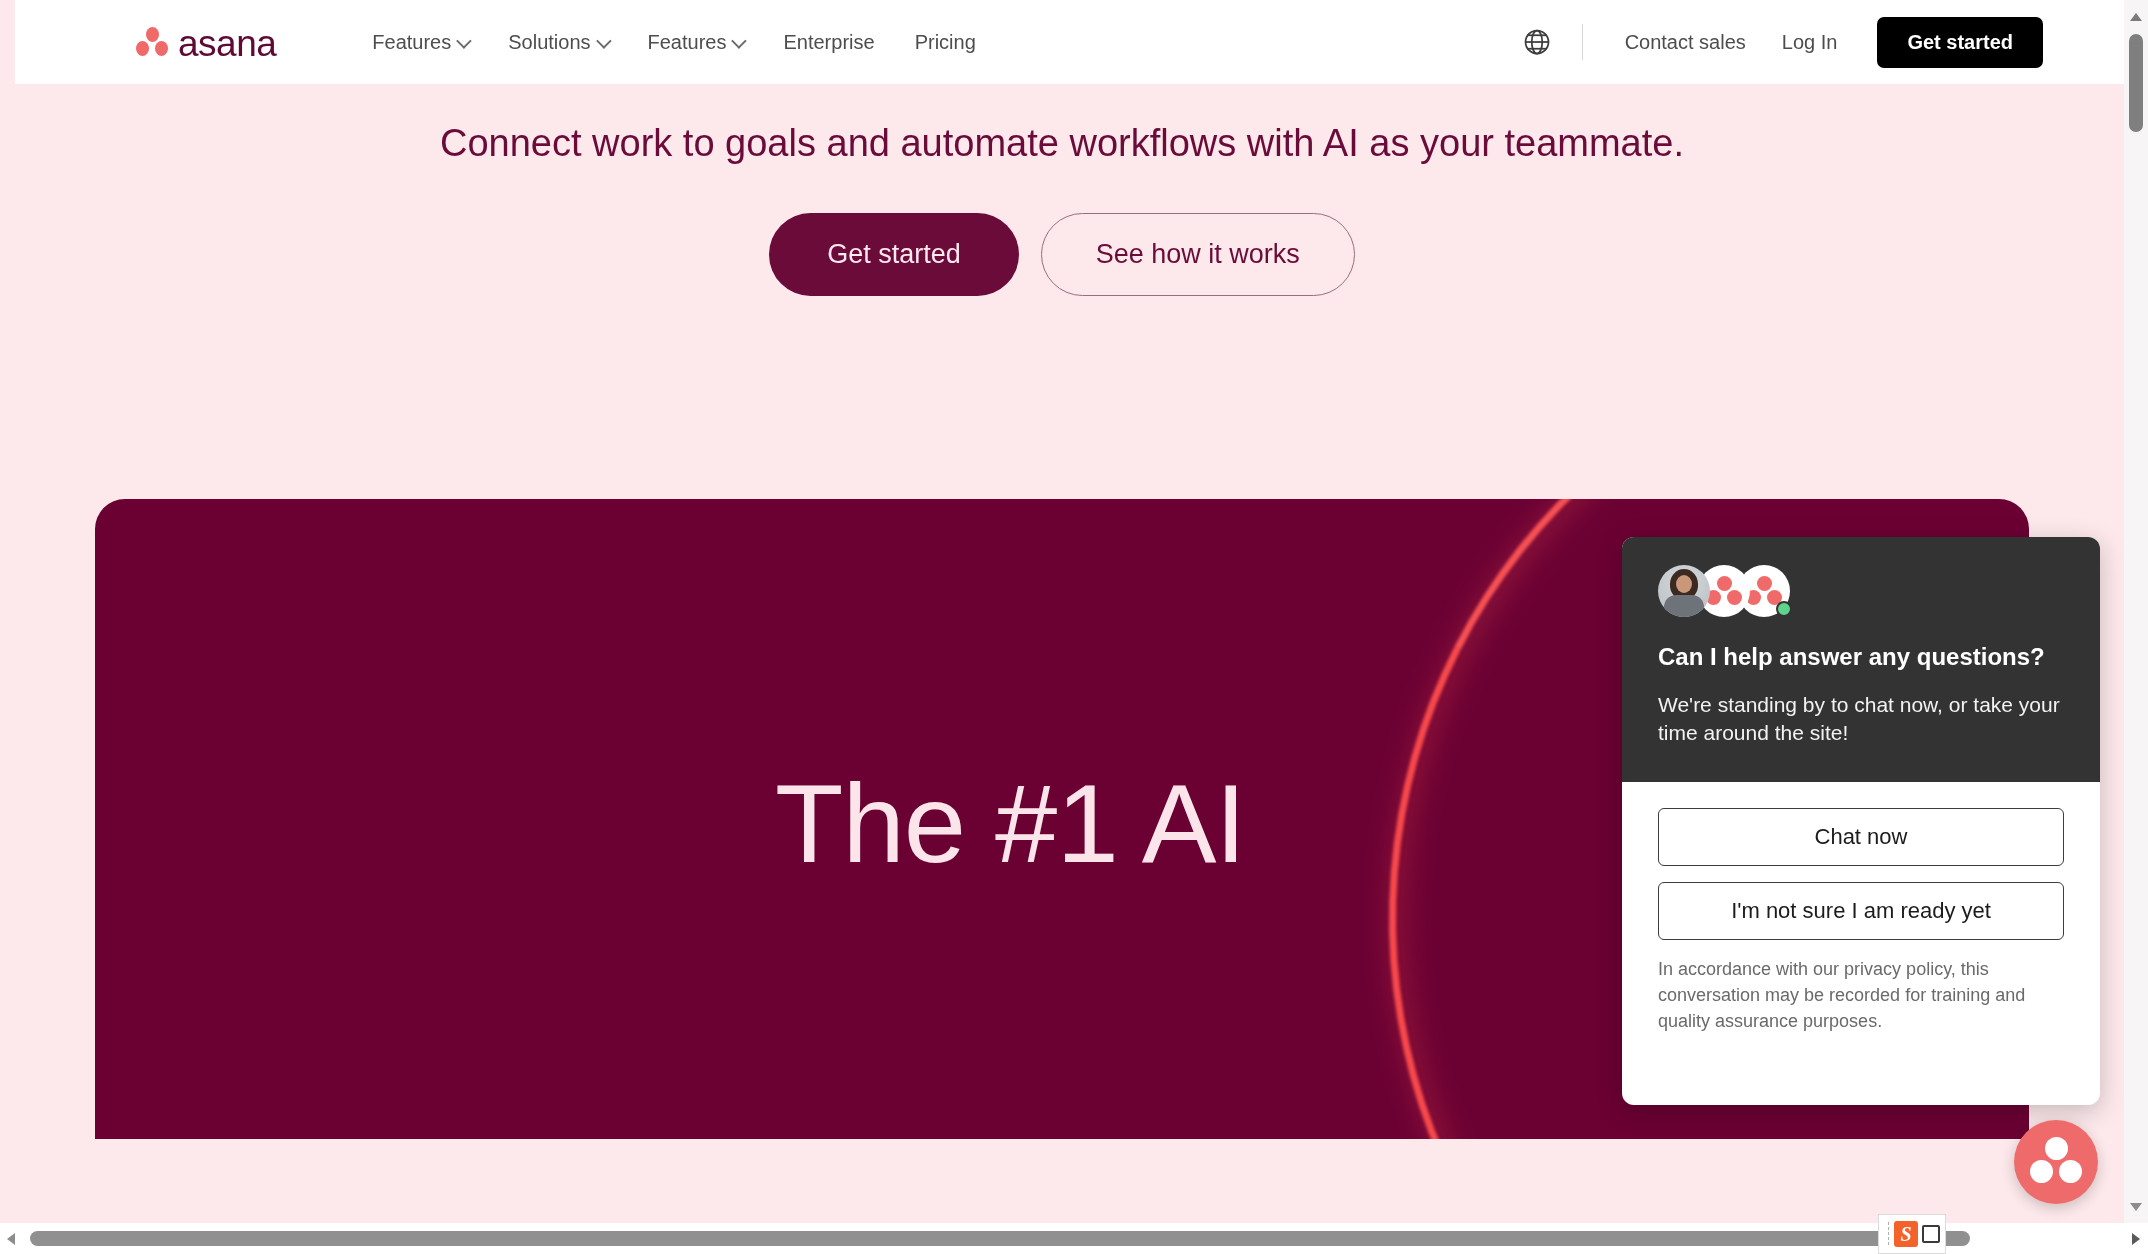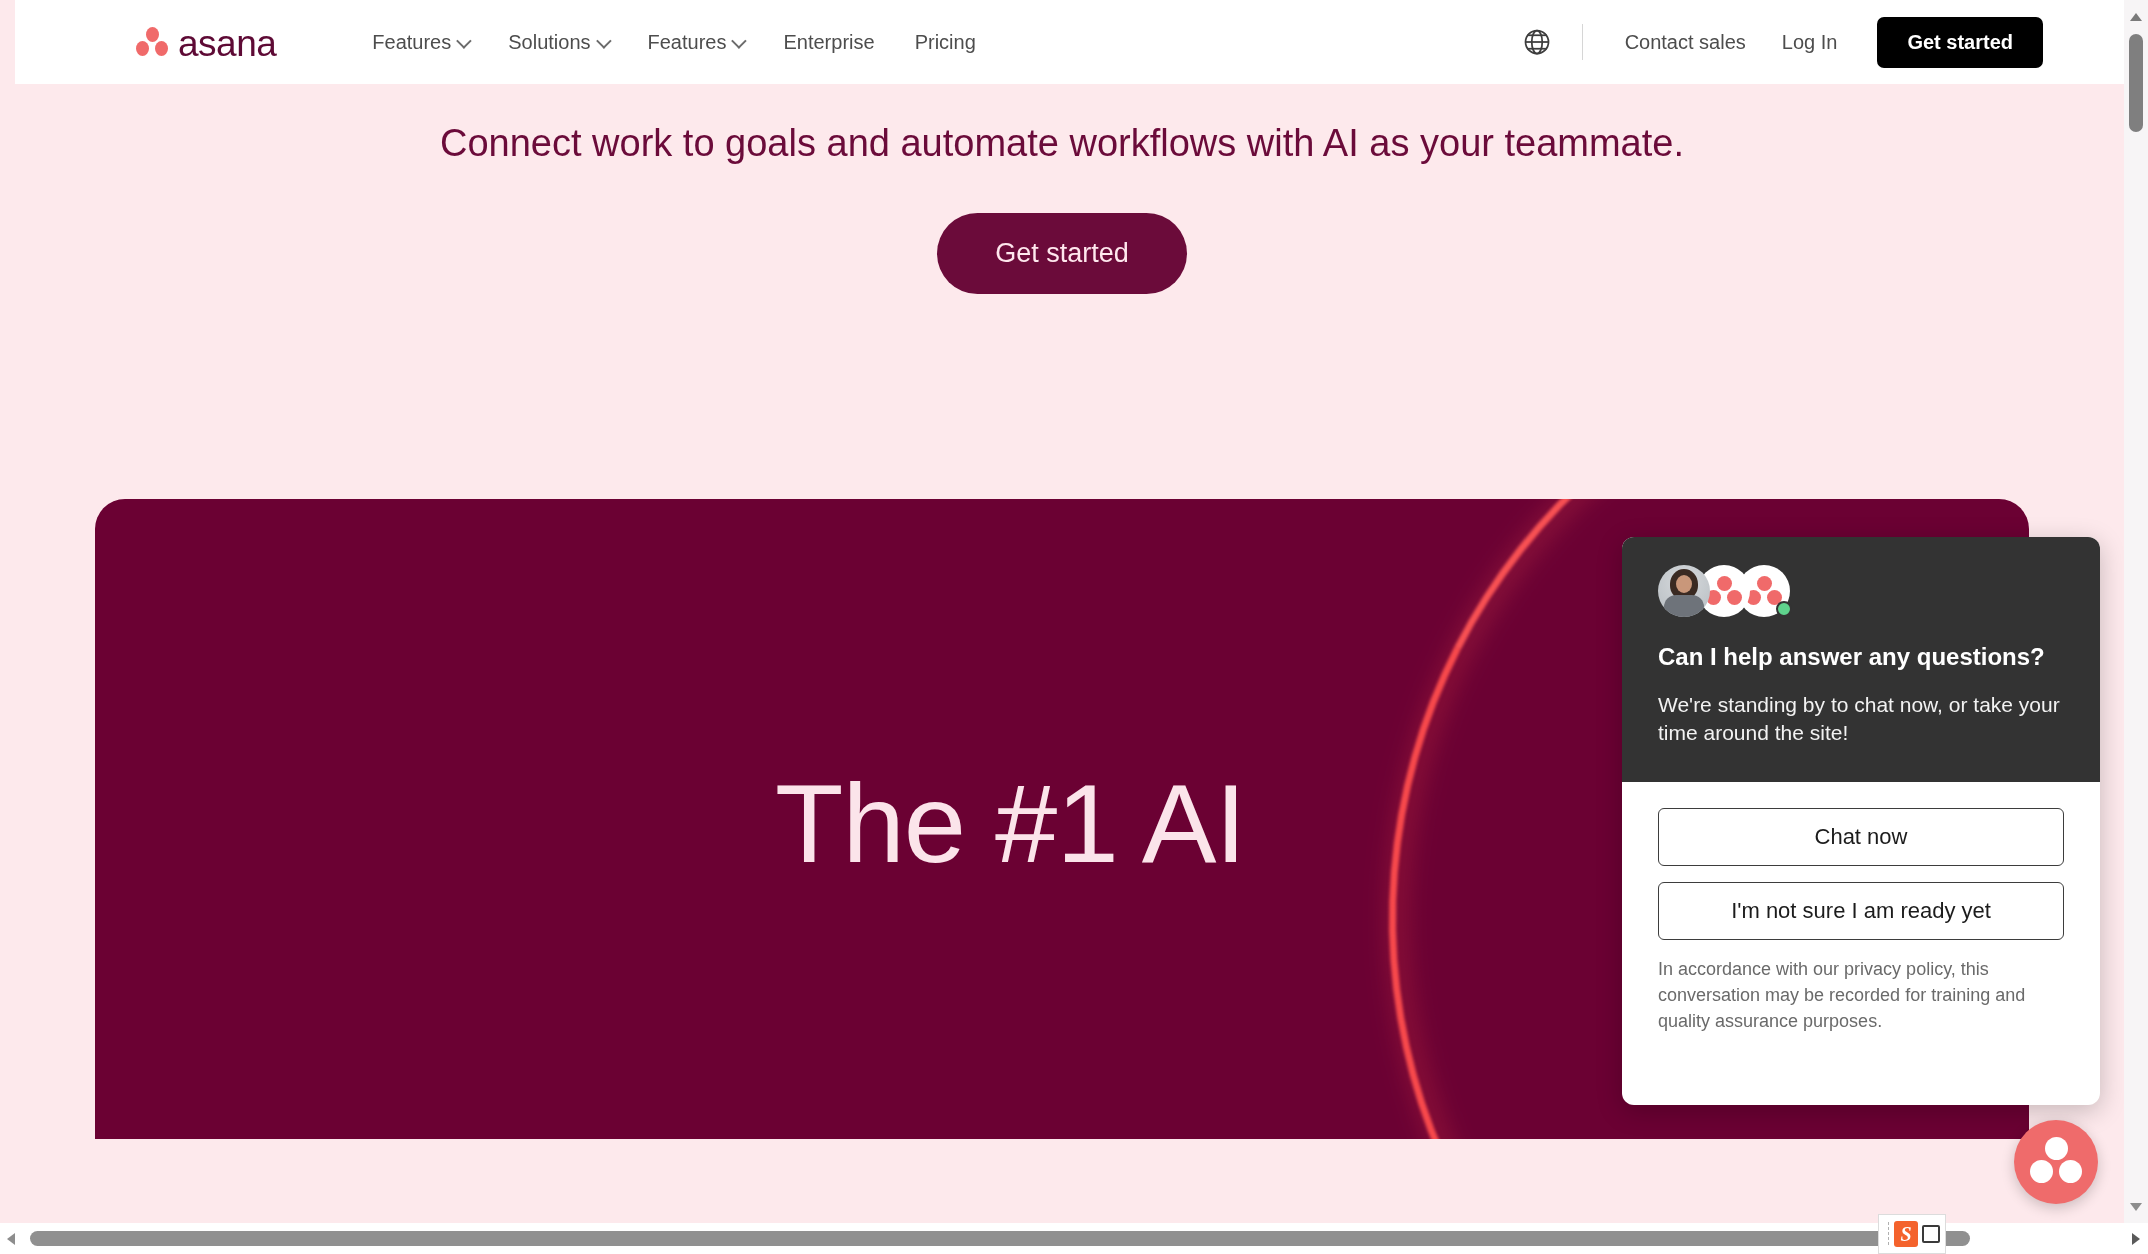--- a/index.html
+++ b/index.html
@@ -505,20 +505,21 @@
         <div class="header-link">Log In</div>
         <button class="btn-dark">Get started</button>
       </div>
 
     </header>
 
     <section class="hero">
       <p class="hero-sub">Connect work to goals and automate workflows with AI as your teammate.</p>
       <div class="hero-cta">
         <button class="cta-primary">Get started</button>
+        <button class="cta-secondary">See how it works</button>
       </div>
     </section>
 
     <div class="hero-banner">
       <div class="banner-arc2"></div>
       <div class="banner-arc"></div>
       <div class="banner-headline">The #1 AI</div>
     </div>
 
     <div class="chat-widget">

